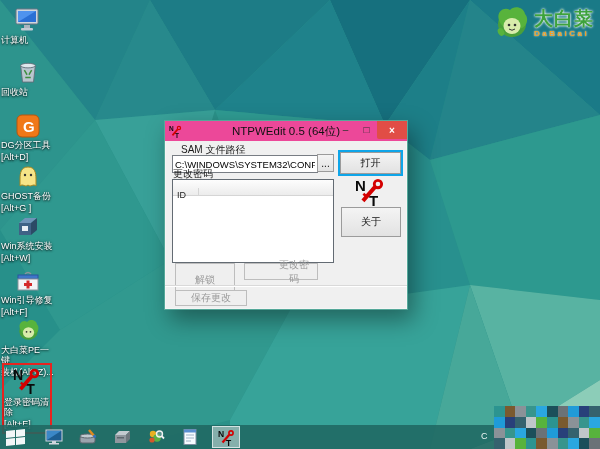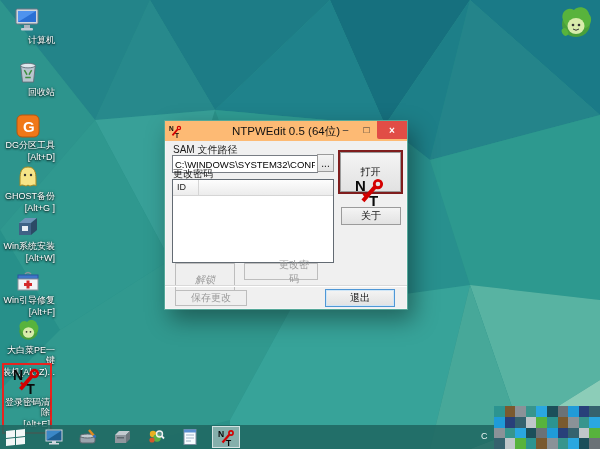--- a/index.html
+++ b/index.html
@@ -1,57 +1,57 @@
 <!DOCTYPE html>
 <html><head>
 <meta charset="utf-8">
 <style>
   html,body{margin:0;padding:0;background:#222;}
   .stage{position:relative;width:600px;height:449px;overflow:hidden;
          font-family:"Liberation Sans",sans-serif;background:#2b9189;}
   .wallpaper{position:absolute;inset:0;z-index:0;}
 
   
-  .dicon{position:absolute;left:1px;width:54px;text-align:right;z-index:2;cursor:default;}
+  .dicon{position:absolute;left:1px;width:54px;text-align:left;z-index:2;cursor:default;}
   .dicon .ic{height:28px;display:flex;align-items:flex-end;justify-content:center;}
   .dicon .lab{margin-top:2px;font-size:9px;line-height:10px;color:#fff;
               text-shadow:0 1px 2px rgba(0,0,0,.85),0 0 3px rgba(0,0,0,.6);}
   .dicon.selected{border:2px solid #e8231f;left:2px;width:46px;padding:2px 0 3px 0;}
 
   
   .dialog{position:absolute;left:164px;top:120px;width:242px;height:188px;z-index:3;
           background:#f0f0f0;border:1px solid #55a899;
           box-shadow:0 0 0 1px rgba(255,255,255,.35) inset,6px 10px 22px rgba(0,0,0,.38);}
-  .titlebar{position:relative;height:20px;background:#fdba74;display:flex;align-items:center;gap:32px;}
+  .titlebar{position:relative;height:20px;background:#ec4899;display:flex;align-items:center;gap:32px;}
   .titlebar .appico{margin-left:4px;}
   .titlebar .ttl{position:absolute;left:0;right:0;text-align:center;font-size:11.5px;color:#111;}
   .wbtns{margin-left:auto;display:flex;align-items:flex-start;height:100%;}
   .wbtn{width:21px;height:16px;display:flex;align-items:center;justify-content:center;
         font-size:10px;color:#333;cursor:pointer;}
   .wbtn.close{width:30px;height:18px;background:#e14d46;color:#fff;font-weight:bold;border-radius:0 0 0 2px;}
   .dlg-lbl{position:absolute;font-size:10px;color:#1a1a1a;}
   .sam-input{position:absolute;left:7px;top:34px;width:140px;height:14px;border:1px solid #787d84;
              font-size:9.5px;font-family:"Liberation Sans",sans-serif;padding:1px 2px;background:#fff;color:#000;}
   .btn{background:linear-gradient(#f4f4f4,#e2e2e2);border:1px solid #9b9b9b;font-size:10px;
        color:#111;display:flex;align-items:center;justify-content:center;cursor:pointer;
        font-family:"Liberation Sans",sans-serif;}
   .btn:disabled,.btn.disabled{color:#9a9a9a;background:#efefef;border-color:#bdbdbd;cursor:default;}
   .browse{position:absolute;left:152px;top:33px;width:17px;height:18px;}
-  .open-wrap{position:absolute;left:173px;top:29px;width:65px;height:44px;border:2px solid #7f1d1d;
+  .open-wrap{position:absolute;left:173px;top:29px;width:65px;height:26px;border:2px solid #0ea5e9;
              box-sizing:border-box;display:flex;}
   .open-btn{flex:1;margin:0;}
   .listbox{position:absolute;left:7px;top:58px;width:160px;height:82px;background:#fff;
            border:1px solid #636b73;}
   .lhead{display:flex;height:15px;border-bottom:1px solid #d5d5d5;
          background:linear-gradient(#fdfdfd,#ececec);font-size:9px;color:#222;}
-  .lhead .c1{width:26px;border-right:1px solid #d5d5d5;padding:2px 0 0 4px;box-sizing:border-box;}
+  .lhead .c1{width:26px;border-right:1px solid #d5d5d5;padding:2px 0 0 4px;box-sizing:border-box;margin-top:8px;}
   .lhead .c2{flex:1;padding:2px 0 0 4px;border-right:1px solid #d5d5d5;}
   .nt-big{position:absolute;left:190px;top:56px;}
-  .about-btn{position:absolute;left:176px;top:86px;width:60px;height:18px;}
-  .unlock-btn{position:absolute;left:10px;top:142px;width:60px;height:34px;font-style:italic;}
+  .about-btn{position:absolute;left:176px;top:86px;width:60px;height:30px;}
+  .unlock-btn{position:absolute;left:10px;top:142px;width:60px;height:34px;}
   .chpw-btn{position:absolute;left:79px;top:142px;width:74px;height:17px;padding-left:32px;}
   .footer-sep{position:absolute;left:0;right:0;top:164px;border-top:1px solid #d9d9d9;
               border-bottom:1px solid #fff;}
   .save-btn{position:absolute;left:10px;top:169px;width:72px;height:16px;}
   .exit-btn{position:absolute;left:160px;top:168px;width:70px;height:18px;
             border:1px solid #4f97d6;box-shadow:0 0 0 1px #cfe6f7 inset;}
 
   
   .brand{position:absolute;right:6px;top:4px;display:flex;align-items:center;z-index:2;}
   .brand .txt{margin-left:4px;text-align:left;}
@@ -108,20 +108,24 @@
   <div class="brand">
     <svg width="36" height="38" viewBox="0 0 36 38">
       <ellipse cx="18" cy="20" rx="14" ry="13" fill="#4aa03a"></ellipse>
       <path d="M5 16 C2 8 10 2 16 6 C20 1 30 3 31 10 C35 14 33 22 28 24 C20 28 8 26 5 16 Z" fill="#58b33c"></path>
       <ellipse cx="18" cy="22" rx="8.5" ry="8" fill="#d8ecab"></ellipse>
       <circle cx="15" cy="21" r="1.3" fill="#333"></circle>
       <circle cx="21" cy="21" r="1.3" fill="#333"></circle>
       <path d="M15 25 q3 2.5 6 0" stroke="#333" stroke-width="1" fill="none"></path>
       <ellipse cx="7" cy="28" rx="3" ry="4" fill="#58b33c" transform="rotate(-30 7 28)"></ellipse>
     </svg>
+    <div class="txt">
+      <div class="t1">大白菜</div>
+      <div class="t2">DaBaiCai</div>
+    </div>
   </div>
 
   <div class="dicon" style="top:5px;">
     <div class="ic">
       <svg width="26" height="25" viewBox="0 0 26 25">
         <rect x="1" y="1" width="22" height="15" rx="1.5" fill="#cfd6dd" stroke="#6b7684"></rect>
         <rect x="3" y="3" width="18" height="11" fill="#2a6fd4"></rect>
         <path d="M3 3 L21 3 L3 14 Z" fill="#4f93ee"></path>
         <rect x="9" y="17" width="6" height="3" fill="#aab4bf"></rect>
         <rect x="6" y="20" width="12" height="2.5" rx="1" fill="#c2cbd4"></rect>
@@ -228,21 +232,21 @@
         <line x1="22.5" y1="11.5" x2="9" y2="27" stroke="#d40000" stroke-width="4.5"></line>
       </svg>
       <div class="ttl">NTPWEdit 0.5 (64位)</div>
       <div class="wbtns">
         <div class="wbtn">–</div>
         <div class="wbtn">□</div>
         <div class="wbtn close">×</div>
       </div>
     </div>
 
-    <div class="dlg-lbl" style="left:8px;top:22px;">SAM 文件路径</div>
+    <div class="dlg-lbl" style="left:16px;top:22px;">SAM 文件路径</div>
     <input class="sam-input" type="text" value="C:\WINDOWS\SYSTEM32\CONFIG\SAM" style="">
     <button class="btn browse">...</button>
     <div class="open-wrap">
       <button class="btn open-btn">打开</button>
     </div>
 
     <div class="dlg-lbl" style="left:8px;top:46px;">更改密码</div>
     <div class="listbox">
       <div class="lhead">
         <div class="c1">ID</div>
@@ -255,21 +259,20 @@
       <circle cx="26" cy="8" r="4.2" fill="none" stroke="#d40000" stroke-width="3.2"></circle>
       <line x1="22.5" y1="11.5" x2="9" y2="27" stroke="#d40000" stroke-width="4.5"></line>
       <line x1="13" y1="22" x2="9.5" y2="19" stroke="#d40000" stroke-width="3"></line>
     </svg>
 
     <button class="btn about-btn">关于</button>
     <button class="btn unlock-btn" disabled="">解锁</button>
     <button class="btn chpw-btn" disabled="">更改密码</button>
     <div class="footer-sep"></div>
     <button class="btn save-btn" disabled="">保存更改</button>
-    <button class="btn exit-btn">退出</button>
   </div>
 
   <div class="taskbar">
     <div class="startbtn">
       <div class="winflag">
         <div></div>
           <div></div>
           <div></div>
           <div></div>
       </div>

